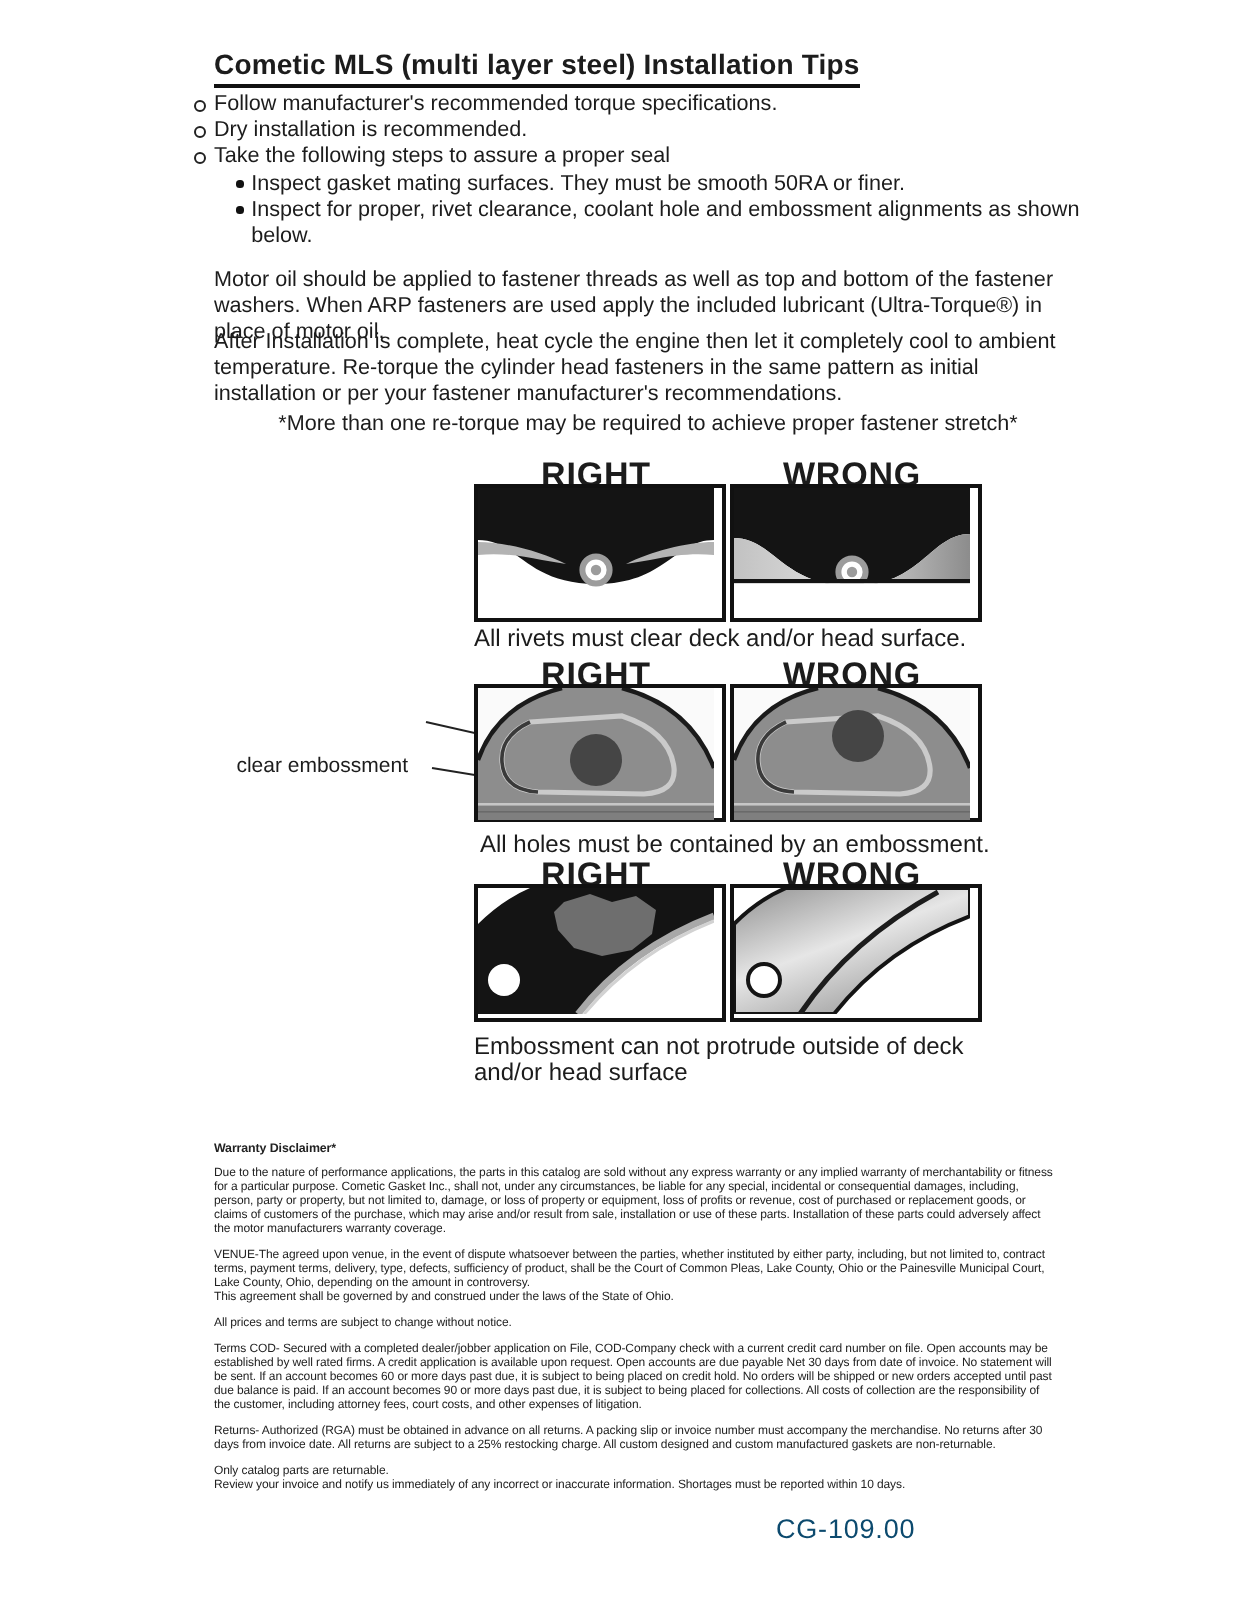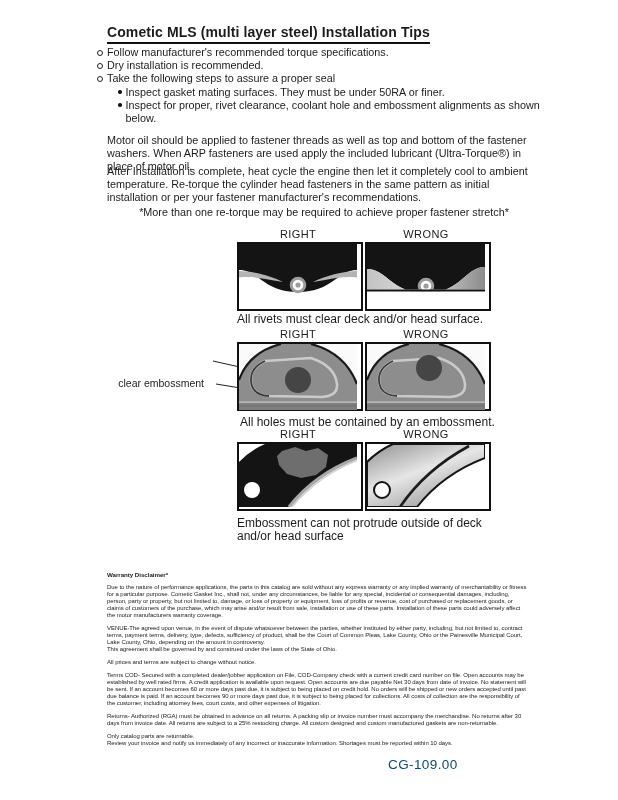--- a/index.html
+++ b/index.html
@@ -17,21 +17,21 @@
   .bullets { left:97px; top:46px; font-size:10.8px; line-height:13.2px; width:460px; }
   .b-row { display:flex; align-items:flex-start; }
   .b-row.sub { margin-left:21px; }
   .marker-circle { flex:none; width:4px; height:4px; border:1px solid #222; border-radius:50%; margin:4px 4px 0 0; }
   .marker-dot { flex:none; width:3.6px; height:3.6px; background:#111; border-radius:50%; margin:4.6px 4px 0 0; }
 
   .diesel-heading { left:107px; top:116px; font-size:12.5px; font-weight:bold; }
   .para { left:107px; width:434px; font-size:10.8px; line-height:13.2px; }
   .p1 { top:134px; } .p2 { top:165px; } .p3 { top:206px;text-align:center; }
 
-  .dlabel { width:122px; text-align:center; font-size:11px; font-weight:normal; letter-spacing:0.4px; }
+  .dlabel { width:122px; text-align:center; font-size:17px; font-weight:bold; letter-spacing:0.4px; }
   .dbox { width:122px; height:65px; border:2px solid #111; background:#fff; box-sizing:content-box; }
   .dbox svg { display:block; }
   .col-l { left:237px; } .col-r { left:365px; }
   .lab1 { top:228px; } .box1 { top:242px; } .cap1 { left:237px; top:313px; }
   .lab2 { top:328px; } .box2t { top:342px; } .cap2 { left:240px; top:416px; }
   .lab3 { top:428px; } .box3t { top:442px; } .cap3 { left:237px; top:517px; }
   .dcaption { font-size:12px; line-height:12.5px; white-space:pre-line; }
 
   .ann { right:408px; text-align:right; font-size:10.5px; line-height:11.5px; white-space:pre-line; }
   .ann1 { top:345px; } .ann2 { top:378px; }
@@ -58,21 +58,21 @@
     <div class="b-row">
       <span class="marker-circle"></span>
       <span>Dry installation is recommended.</span>
     </div>
     <div class="b-row">
       <span class="marker-circle"></span>
       <span>Take the following steps to assure a proper seal</span>
     </div>
     <div class="b-row sub">
       <span class="marker-dot"></span>
-      <span>Inspect gasket mating surfaces.  They must be under 50RA or finer.</span>
+      <span>Inspect gasket mating surfaces.  They must be smooth 50RA or finer.</span>
     </div>
     <div class="b-row sub">
       <span class="marker-dot"></span>
       <span>Inspect for proper, rivet clearance, coolant hole and embossment alignments as shown below.</span>
     </div>
   </div>
 
   <div class="abs para p1">Motor oil should be applied to fastener threads as well as top and bottom of the fastener washers. When ARP fasteners are used apply the included lubricant (Ultra-Torque®) in place of motor oil.</div>
   <div class="abs para p2">After Installation is complete, heat cycle the engine then let it completely cool to ambient temperature. Re-torque the cylinder head fasteners in the same pattern as initial installation or per your fastener manufacturer's recommendations.</div>
   <div class="abs para p3">*More than one re-torque may be required to achieve proper fastener stretch*</div>

